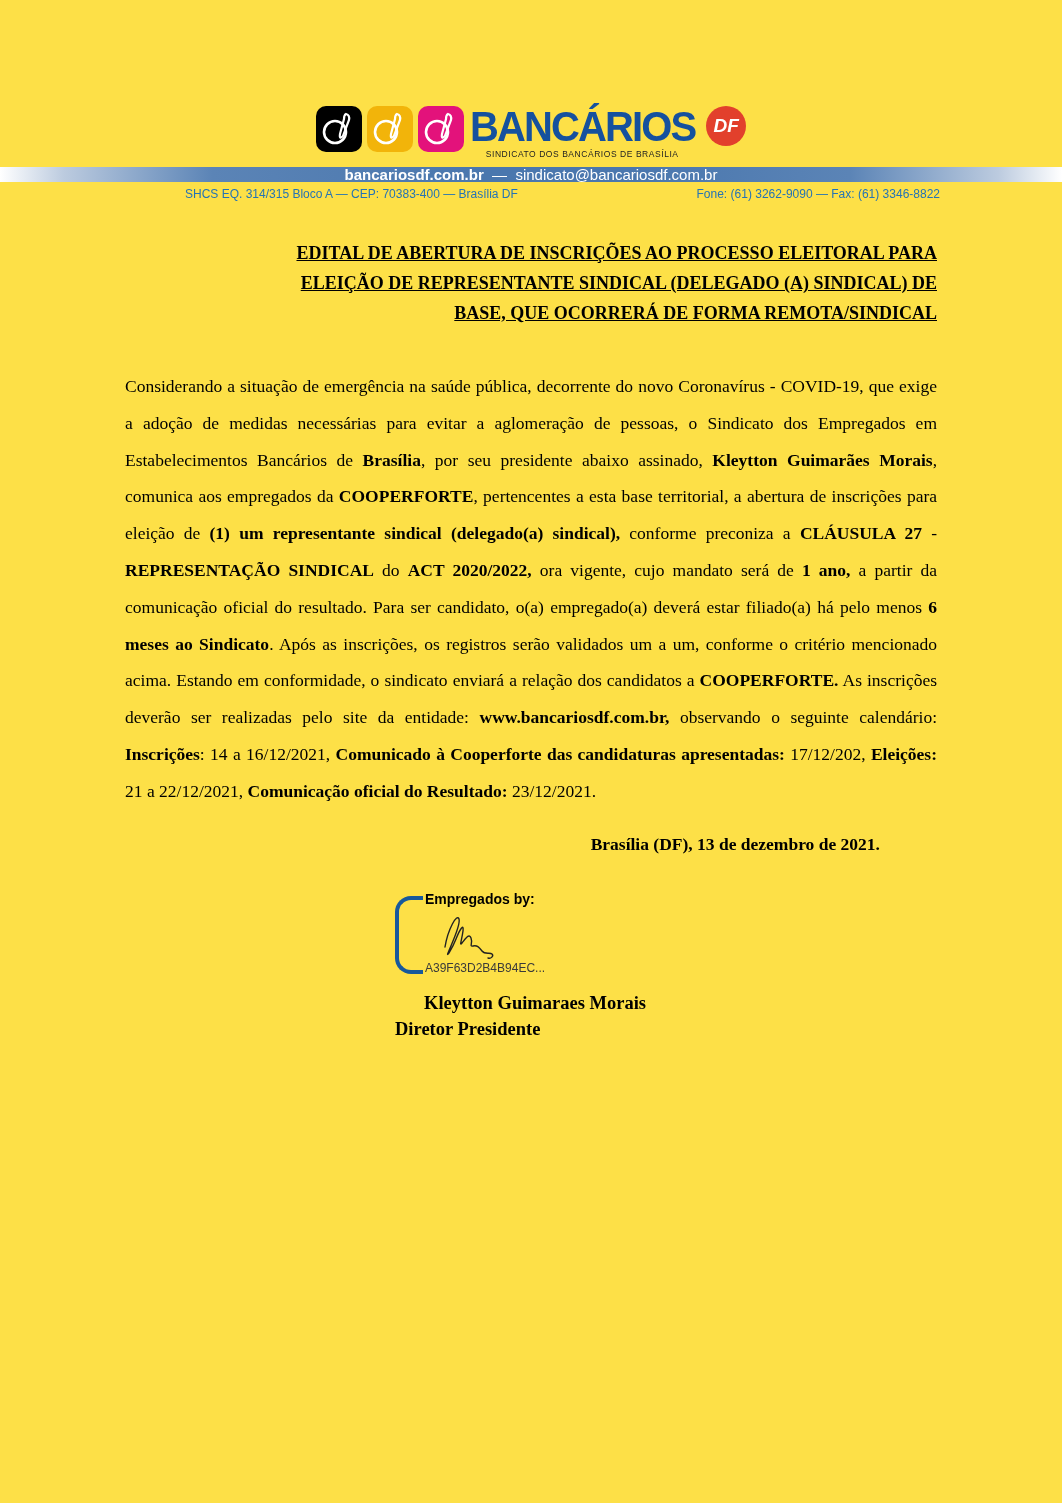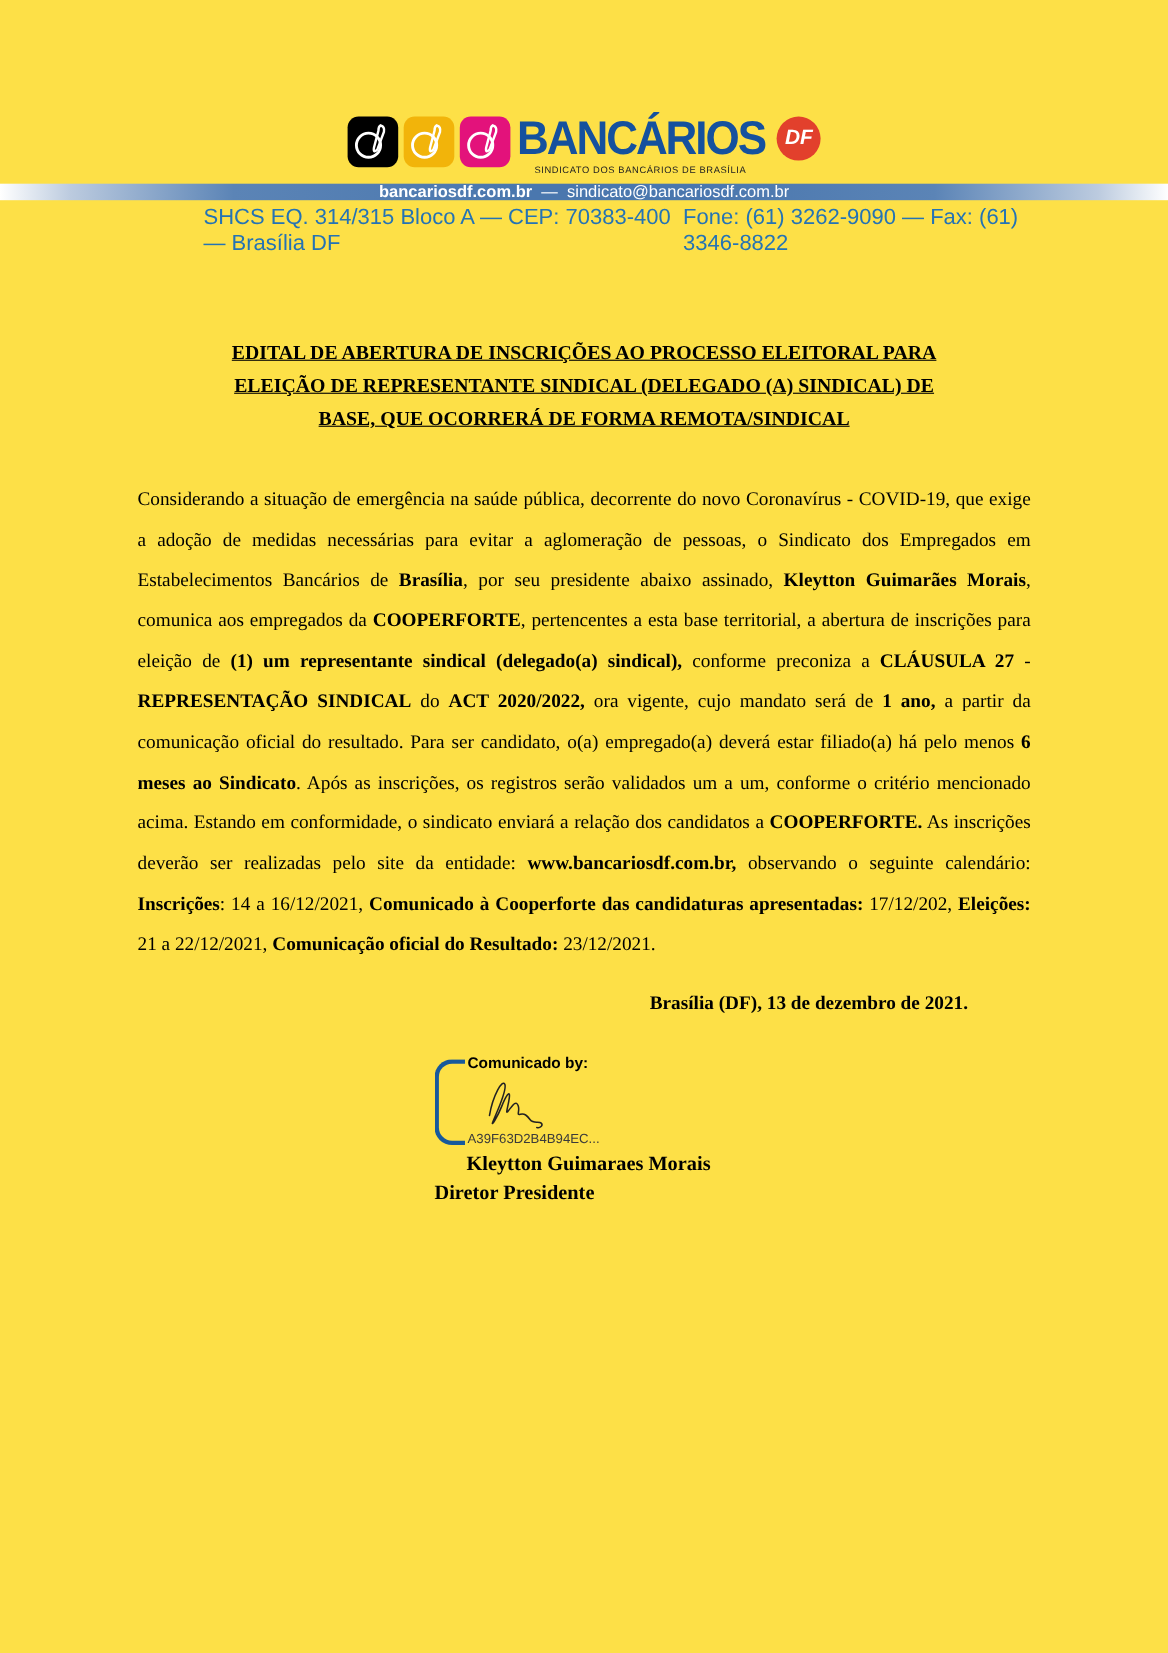--- a/index.html
+++ b/index.html
@@ -49,27 +49,27 @@
     background:linear-gradient(90deg,#ffffff 0%,#bccbdf 6%,#5b84b6 20%,#4a77ae 45%,#4a77ae 60%,#5b84b6 80%,#bccbdf 94%,#ffffff 100%);
     display:flex; align-items:center; justify-content:center;
     font-family:"Liberation Sans", sans-serif; font-size:15px; color:#ffffff;
     white-space:pre;
   }
   .contact-bar .site { font-weight:bold; }
   .address-row {
     display:flex; justify-content:space-between;
     margin:5px 122px 0 185px;
     font-family:"Liberation Sans", sans-serif;
-    font-size:20px;
+    font-size:12px;
   }
   
   .content { margin:0 125px; }
   .doc-title {
-    margin-top:72px;
-    text-align:center;
+    margin-top:37px;
+    text-align:right;
     font-weight:bold; font-size:18px; line-height:30px;
   }
   .title-line { text-decoration:underline; }
   .doc-body {
     margin-top:40px;
     text-align:justify;
     font-size:17.5px; line-height:36.8px;
   }
   .date-line {
     margin-top:24px;
@@ -84,21 +84,21 @@
     border-left:4px solid #17599C;
     border-top:4px solid #17599C;
     border-bottom:4px solid #17599C;
     border-radius:16px 0 0 16px;
     flex:none;
   }
   .sig-col { margin-left:2px; font-family:"Liberation Sans", sans-serif; }
   .sig-label { font-weight:bold; font-size:14px; color:#000; line-height:16px; }
   .sig-scribble { margin:2px 0 0 10px; height:52px; }
   .sig-id { font-size:12px; color:#3a3a3a; line-height:15px; }
-  .sig-name { font-weight:bold; font-size:18.5px; text-align:center; margin-top:3px; line-height:26px; }
+  .sig-name { font-weight:bold; font-size:18.5px; text-align:center; margin-top:14px; line-height:26px; }
   .sig-title { font-weight:bold; font-size:18.5px; text-align:left; line-height:26px; }
 </style>
 </head>
 <body>
 
 <div class="page">
 
   <div class="logo-row">
     <div class="logo-icons">
       <div class="logo-sq" style="background-color: rgb(0, 0, 0);">
@@ -147,21 +147,21 @@
       </div>
 
     <p class="doc-body"><span>Considerando a situação de emergência na saúde pública, decorrente do novo Coronavírus - COVID-19, que exige a adoção de medidas necessárias para evitar a aglomeração de pessoas, o Sindicato dos Empregados em Estabelecimentos Bancários de </span><b>Brasília</b><span>, por seu presidente abaixo assinado, </span><b>Kleytton Guimarães Morais</b><span>, comunica aos empregados da </span><b>COOPERFORTE</b><span>,  pertencentes a esta base territorial, a abertura de inscrições para eleição de </span><b>(1) um representante sindical (delegado(a) sindical),</b><span> conforme preconiza a </span><b>CLÁUSULA 27</b><span> - </span><b>REPRESENTAÇÃO SINDICAL</b><span> do </span><b>ACT 2020/2022,</b><span> ora vigente, cujo mandato será de </span><b>1 ano,</b><span> a partir da comunicação oficial do resultado. Para ser candidato, o(a) empregado(a) deverá estar filiado(a) há pelo menos </span><b>6 meses ao Sindicato</b><span>. Após as inscrições, os registros serão validados um a um, conforme o critério mencionado acima. Estando em conformidade, o sindicato enviará a relação dos candidatos a </span><b>COOPERFORTE.</b><span> As inscrições deverão ser realizadas pelo site da entidade: </span><b>www.bancariosdf.com.br,</b><span> observando o seguinte calendário: </span><b>Inscrições</b><span>: 14 a 16/12/2021, </span><b>Comunicado à Cooperforte das candidaturas apresentadas:</b><span> 17/12/202, </span><b>Eleições:</b><span> 21 a 22/12/2021, </span><b>Comunicação oficial do Resultado:</b><span> 23/12/2021.</span></p>
 
     <div class="date-line">Brasília (DF), 13 de dezembro de 2021.</div>
 
     <div class="sig-wrap">
       <div class="sig-docu">
         <div class="sig-bracket" style="border-color: rgb(23, 89, 156);"></div>
         <div class="sig-col">
-          <div class="sig-label">Comunicado by:</div>
+          <div class="sig-label">Empregados by:</div>
           <div class="sig-scribble">
             <svg width="78" height="52" viewBox="0 0 78 52">
               <path d="M10 38 C 13 20, 22 4, 24 10 C 26 16, 16 36, 13 44 C 11 49, 17 40, 21 30 C 25 20, 29 14, 28 22 C 27 30, 24 38, 27 34 C 31 29, 34 24, 36 29 C 38 34, 34 38, 38 37 C 42 36, 44 38, 47 42 C 50 46, 55 43, 57 45 C 59 47, 56 50, 53 49" fill="none" stroke="#222" stroke-width="1.4" stroke-linecap="round"></path>
             </svg>
           </div>
           <div class="sig-id">A39F63D2B4B94EC...</div>
         </div>
       </div>
       <div class="sig-name">Kleytton Guimaraes Morais</div>
       <div class="sig-title">Diretor Presidente</div>

